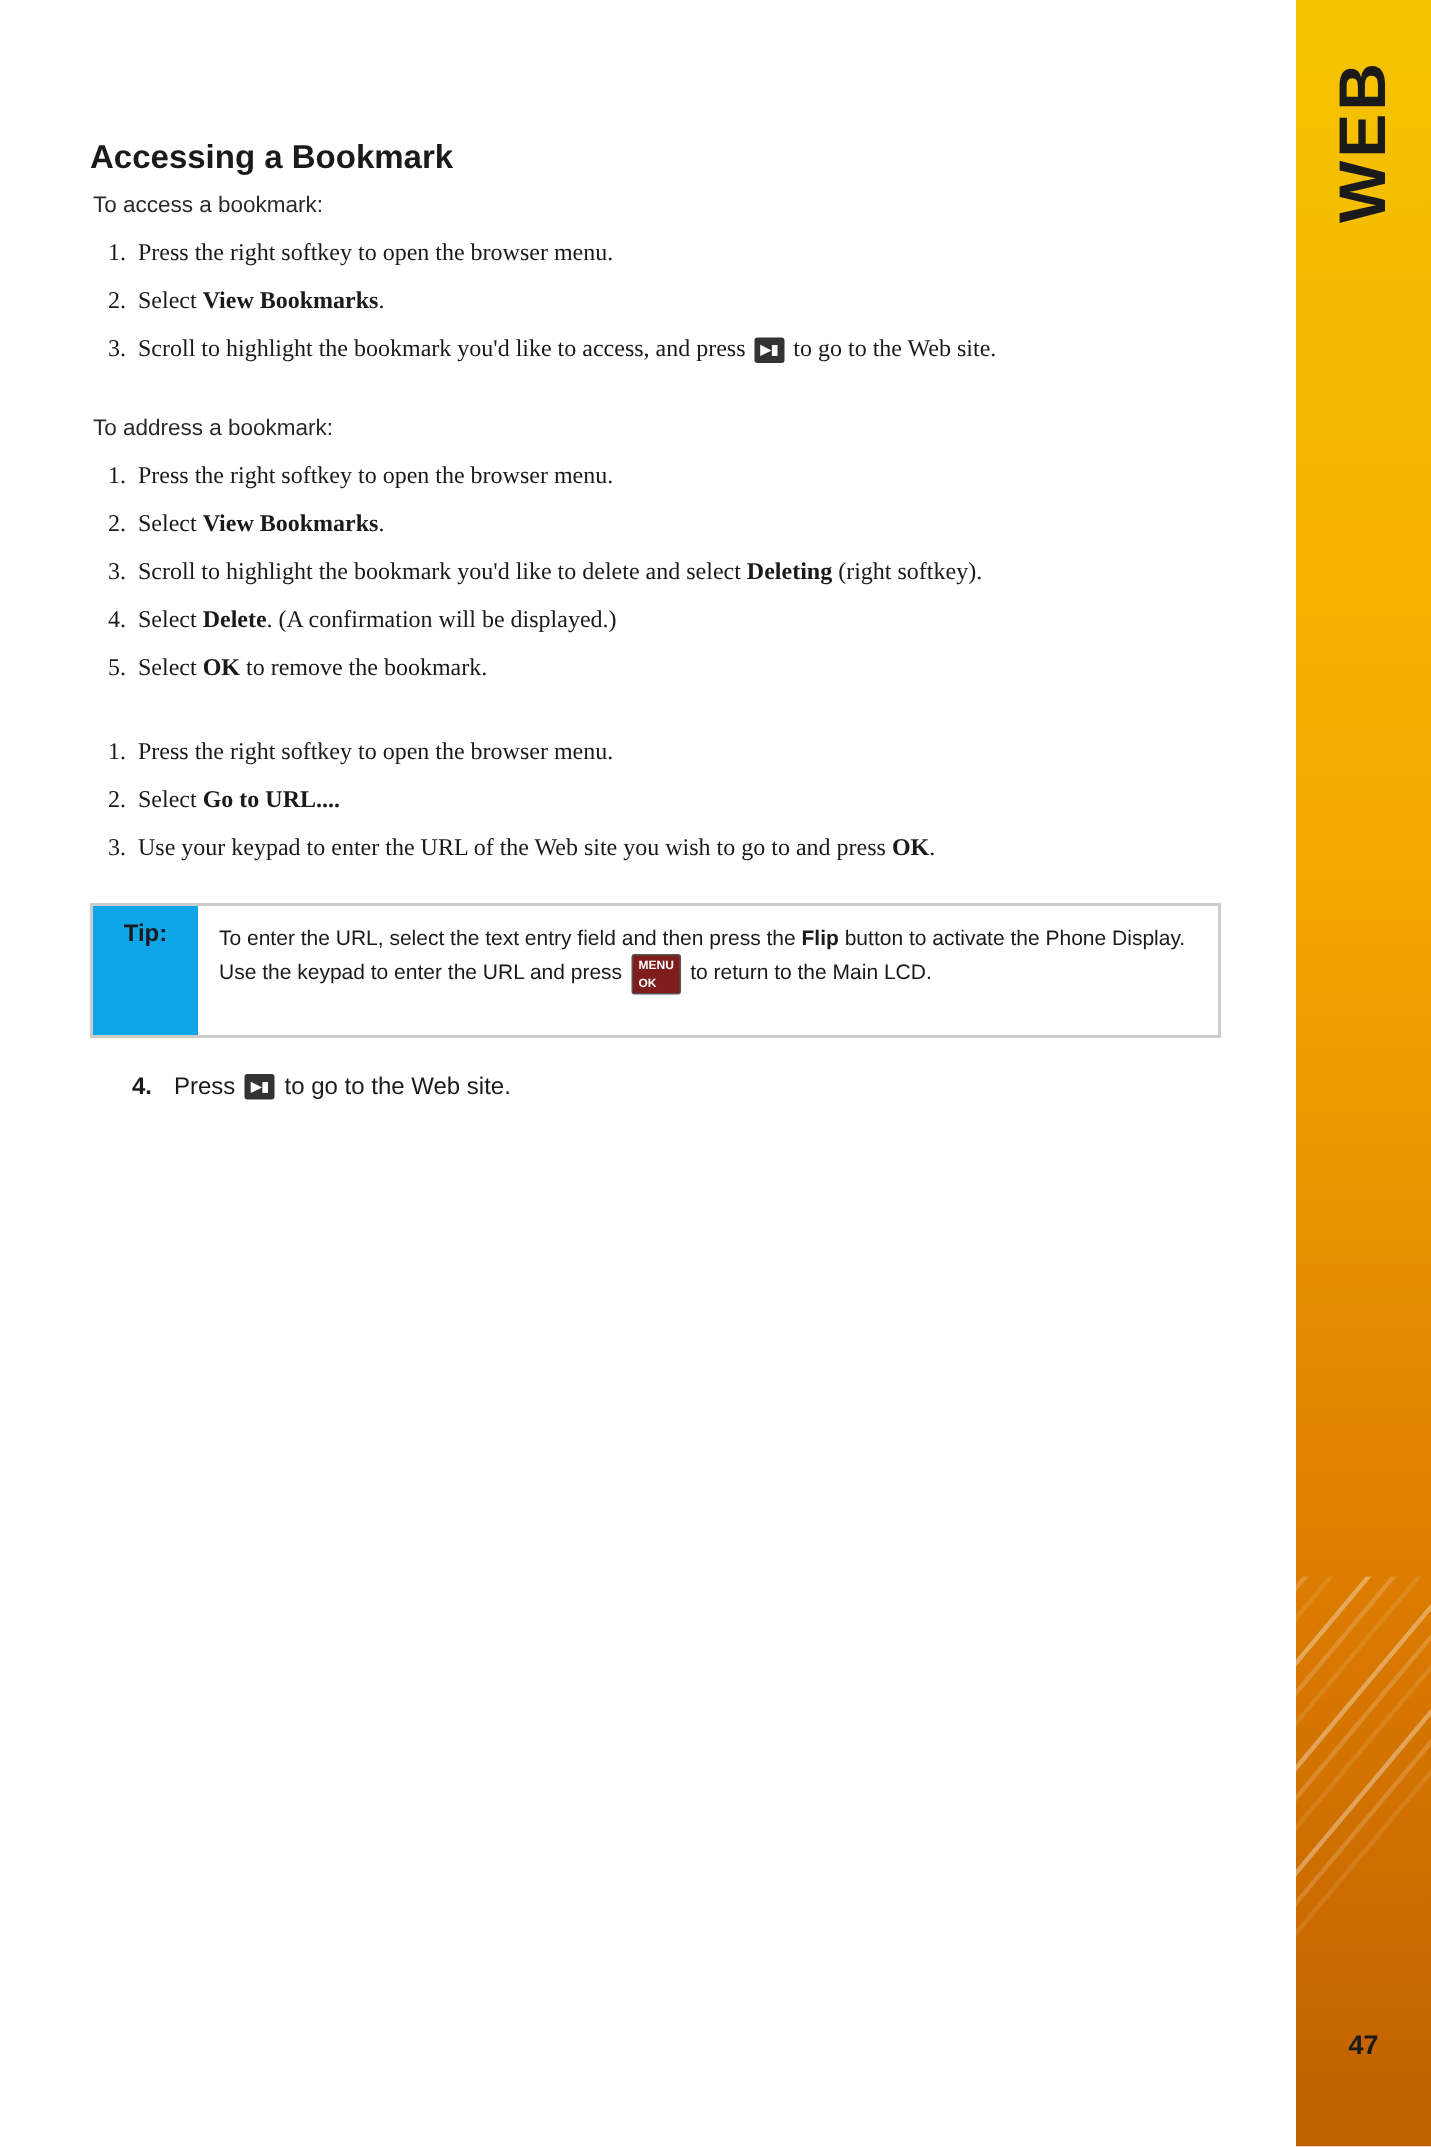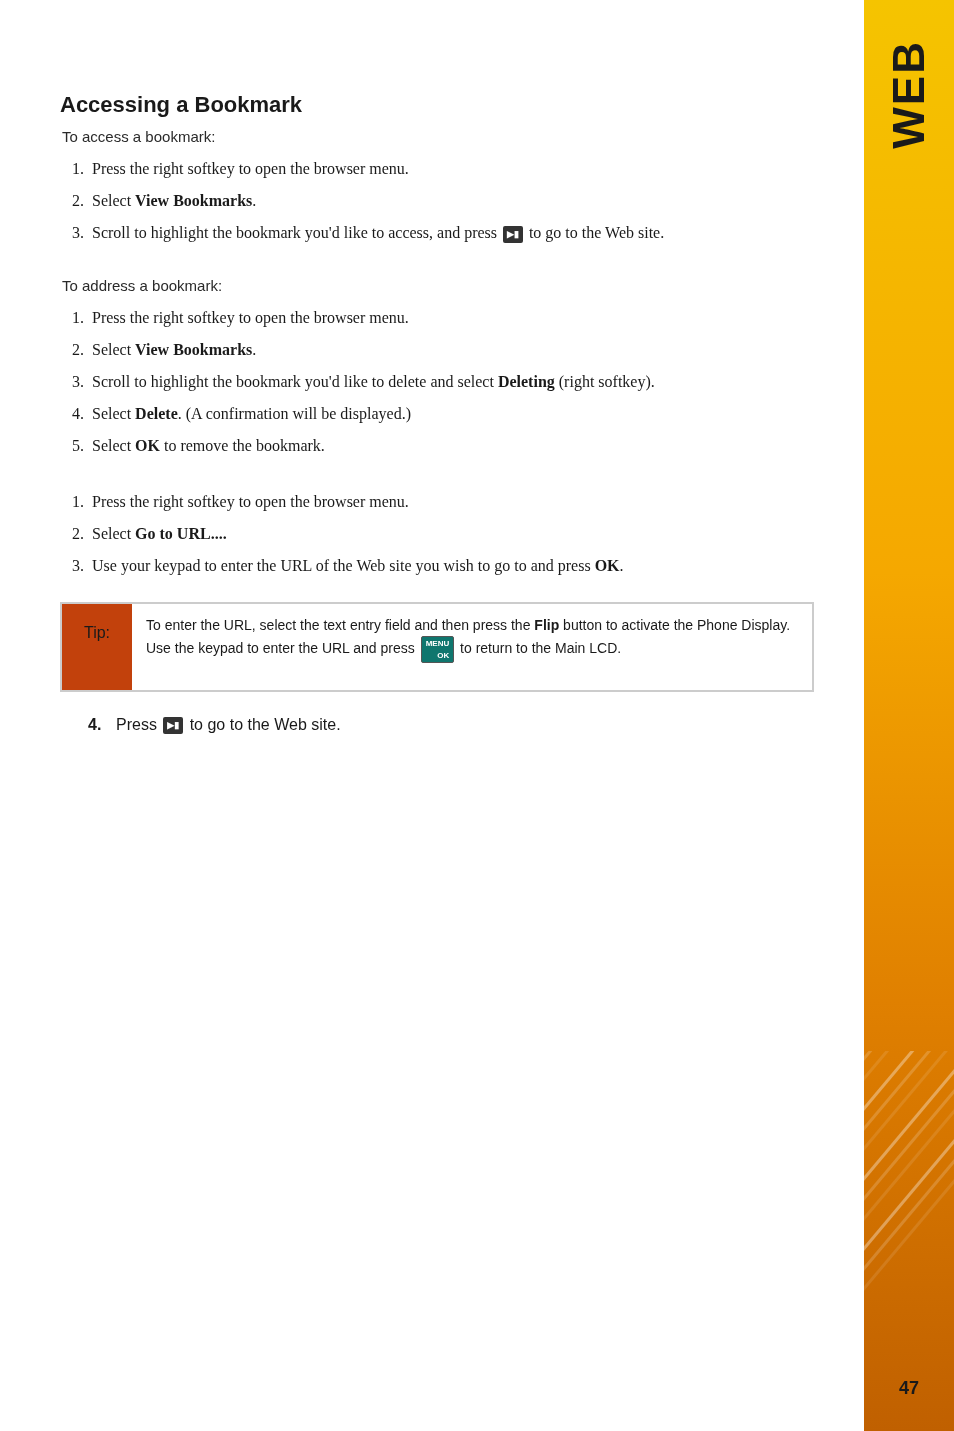--- a/index.html
+++ b/index.html
@@ -40,21 +40,21 @@
       writing-mode: vertical-rl;
       text-orientation: mixed;
       transform: rotate(180deg);
       margin-top: 20px;
     }
 
     .sidebar-page-num {
       font-size: 18px;
       font-weight: bold;
       color: #1a1a1a;
-      margin-bottom: 2px;
+      margin-bottom: 27px;
     }
 
     
     .stripe-decoration {
       position: absolute;
       bottom: 100px;
       left: -20px;
       width: 130px;
       height: 280px;
       overflow: hidden;
@@ -115,46 +115,45 @@
       font-weight: bold;
       padding: 2px 4px;
       border-radius: 2px;
       vertical-align: middle;
       margin: 0 2px;
       line-height: 1.4;
     }
 
     .menu-ok-icon {
       display: inline-block;
-      background: #0f766e;
+      background: #7f1d1d;
       color: #fff;
       font-size: 8px;
       font-weight: bold;
       padding: 2px 5px;
       border-radius: 2px;
       vertical-align: middle;
       margin: 0 2px;
       line-height: 1.4;
       border: 1px solid #555;
-      text-align: right;
     }
 
     .tip-box {
       border: 2px solid #ccc;
       display: flex;
       margin: 24px 0 24px 0;
       min-height: 90px;
     }
 
     .tip-label {
-      background: #c2410c;
-      font-size: 16px;
-      font-weight: 400;
-      color: #1a1a1a;
-      padding: 20px 14px;
+      background: #0ea5e9;
+      font-size: 16px;
+      font-weight: 700;
+      color: #1a1a1a;
+      padding: 10px 14px;
       display: flex;
       align-items: flex-start;
       min-width: 70px;
       justify-content: center;
     }
 
     .tip-content {
       font-size: 14px;
       color: #1a1a1a;
       padding: 10px 14px;

